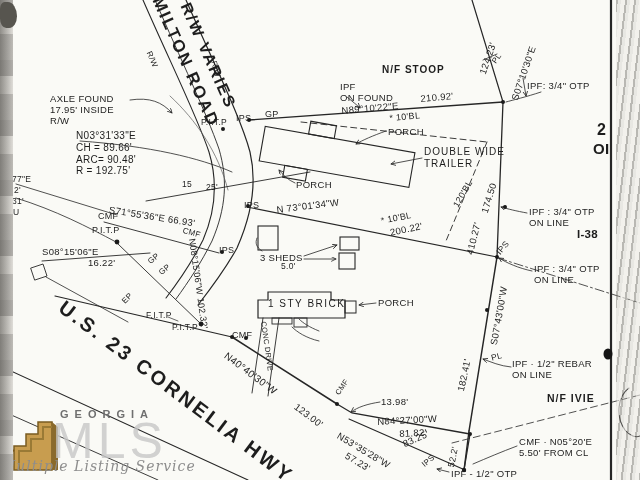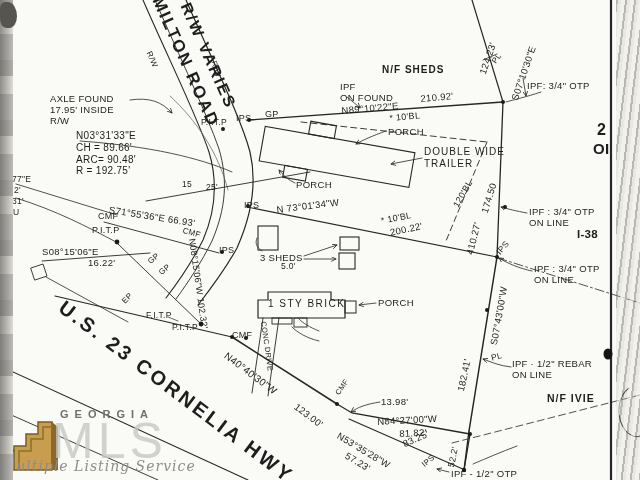--- a/index.html
+++ b/index.html
@@ -144,21 +144,21 @@
       <div class="lbl" style="left: 166px; top: -6px; font-size: 17px; transform: rotate(66deg); font-weight: 700; letter-spacing: 2px;">MILTON ROAD</div>
       <div class="lbl" style="left: 193px; top: 0px; font-size: 16px; transform: rotate(66deg); font-weight: 700; letter-spacing: 2px;">R/W VARIES</div>
       <div class="lbl" style="left: 68px; top: 296px; font-size: 20px; transform: rotate(37deg); font-weight: 700; letter-spacing: 3px;">U.S. 23 CORNELIA HWY. R/W VARIES</div>
       <div class="lbl" style="left: 50px; top: 93px; font-size: 9.5px;">AXLE FOUND
 17.95' INSIDE
 R/W</div>
       <div class="lbl" style="left: 76px; top: 130px; font-size: 10px;">N03°31'33"E
 CH = 89.66'
 ARC= 90.48'
 R = 192.75'</div>
-      <div class="lbl" style="left: 382px; top: 64px; font-size: 10px; font-weight: 700; letter-spacing: 1px;">N/F SHEDS</div>
+      <div class="lbl" style="left: 382px; top: 64px; font-size: 10px; font-weight: 700; letter-spacing: 1px;">N/F STOOP</div>
       <div class="lbl" style="left: 340px; top: 81px; font-size: 9.5px;">IPF
 ON FOUND</div>
       <div class="lbl" style="left: 341px; top: 105px; font-size: 9.5px; transform: rotate(-5deg);">N89°10'22"E</div>
       <div class="lbl" style="left: 420px; top: 93px; font-size: 9.5px; transform: rotate(-5deg);">210.92'</div>
       <div class="lbl" style="left: 389px; top: 113px; font-size: 9px; transform: rotate(-5deg);">* 10'BL</div>
       <div class="lbl" style="left: 477px; top: 72px; font-size: 9.5px; transform: rotate(-71deg);">124.23'</div>
       <div class="lbl" style="left: 509px; top: 98px; font-size: 9.5px; transform: rotate(-71deg);">S07°10'30"E</div>
       <div class="lbl" style="left: 490px; top: 60px; font-size: 8px; transform: rotate(-55deg);">PL</div>
       <div class="lbl" style="left: 527px; top: 80px; font-size: 9.5px;">IPF: 3/4" OTP</div>
       <div class="lbl" style="left: 597px; top: 121px; font-size: 16px; font-weight: 700;">2</div>
@@ -217,20 +217,22 @@
       <div class="lbl" style="left: 401px; top: 439px; font-size: 9.5px; transform: rotate(-24deg);">83.25'</div>
       <div class="lbl" style="left: 341px; top: 430px; font-size: 9.5px; transform: rotate(31deg);">N53°35'28"W</div>
       <div class="lbl" style="left: 349px; top: 450px; font-size: 9.5px; transform: rotate(31deg);">57.23'</div>
       <div class="lbl" style="left: 446px; top: 466px; font-size: 9px; transform: rotate(-78deg);">52.2'</div>
       <div class="lbl" style="left: 488px; top: 344px; font-size: 9.5px; transform: rotate(-80deg);">S07°43'00"W</div>
       <div class="lbl" style="left: 455px; top: 390px; font-size: 9.5px; transform: rotate(-78deg);">182.41'</div>
       <div class="lbl" style="left: 490px; top: 353px; font-size: 8.5px; transform: rotate(-15deg);">PL</div>
       <div class="lbl" style="left: 512px; top: 358px; font-size: 9.5px;">IPF · 1/2" REBAR
 ON LINE</div>
       <div class="lbl" style="left: 547px; top: 392px; font-size: 10.5px; font-weight: 700; letter-spacing: 1px;">N/F IVIE</div>
+      <div class="lbl" style="left: 519px; top: 436px; font-size: 9.5px;">CMF · N05°20'E
+5.50' FROM CL</div>
       <div class="lbl" style="left: 451px; top: 468px; font-size: 9.5px;">IPF - 1/2" OTP</div>
       <div class="lbl" style="left: 420px; top: 462px; font-size: 8px; transform: rotate(-40deg);">IPS</div>
       <div class="lbl" style="left: 182px; top: 179px; font-size: 8.5px;">15</div>
       <div class="lbl" style="left: 206px; top: 182px; font-size: 8.5px;">25'</div>
     </div>
 
   <div class="watermark">
     <svg class="wm-logo" width="56" height="70" viewBox="0 0 56 70">
       <path d="M8,66 L8,42 L20,42 L20,30 L32,30 L32,18 L46,18 L46,66 Z" fill="#c89d4f" stroke="#7a5c22" stroke-width="1.5"></path>
       <path d="M46,18 L52,23 L52,66 L46,66 Z" fill="#8a6a2c"></path>

